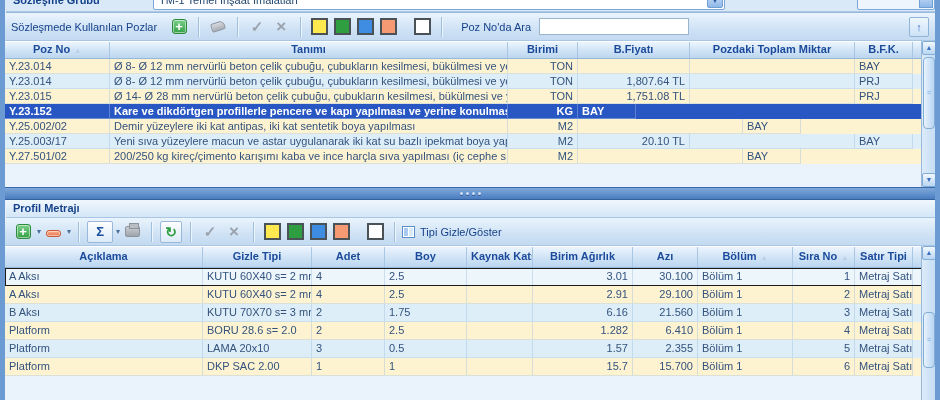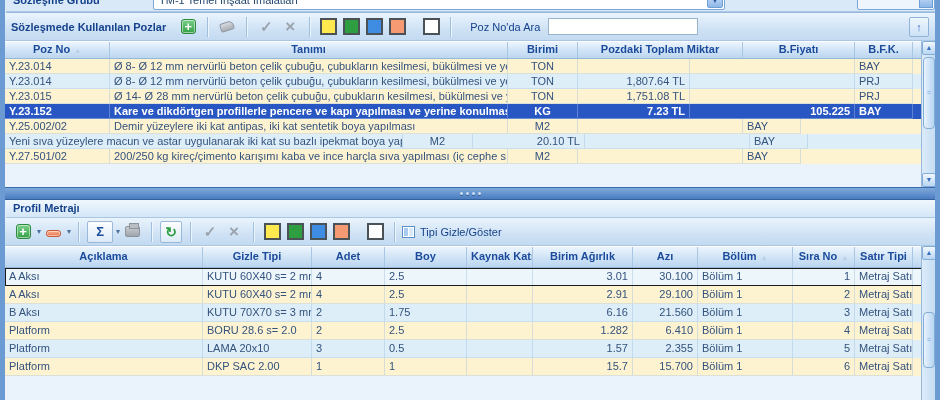--- a/index.html
+++ b/index.html
@@ -22,21 +22,21 @@
   .top-stub { position:absolute; top:-10px; left:852px; width:78px; height:20px; background:#eef5fd;
               border:1px solid #7aa6d8; border-radius:2px; }
   .top-stub-btn { position:absolute; right:1px; top:1px; width:14px; height:16px;
                   background:linear-gradient(#cfe3f8,#8fb8e8); border:1px solid #6f9fd4; }
   .topbar-sep { height:2px; background:linear-gradient(#b7cfe8,#8fb2d8); }
 
   
   .toolbar { position:relative; display:flex; align-items:center; height:28px; padding:0 6px;
              background:linear-gradient(#eaf4fd,#cfe2f5 60%,#c3daf1);
              border-bottom:1px solid #a9c6e2; }
-  .tb-title { font-weight:bold; color:#15428b; margin-right:10px; white-space:nowrap; }
+  .tb-title { font-weight:normal; color:#15428b; margin-right:10px; white-space:nowrap; }
   .tb-sep { width:1px; height:20px; background:#9fbfdd; margin:0 7px; box-shadow:1px 0 0 #eef6fd; }
   .tb-btn { display:flex; align-items:center; justify-content:center; width:22px; height:22px;
             border-radius:2px; margin:0 1px; }
   .icon-plus { width:15px; height:15px; background:linear-gradient(#7cd08a,#34a046); border:1px solid #2c8a3c;
                border-radius:3px; color:#fff; font-weight:bold; font-size:13px; line-height:13px; text-align:center;
                box-shadow:inset 0 0 0 1px rgba(255,255,255,.5); }
   .icon-minus { width:15px; height:7px; margin-top:4px; background:linear-gradient(#f8b090,#e8744c); border:1px solid #c85a34;
                 border-radius:3px; box-shadow:inset 0 0 0 1px rgba(255,255,255,.5); }
   .caret { color:#4a6f9c; font-size:8px; margin-left:2px; }
   .icon-eraser { width:14px; height:9px; background:linear-gradient(#d8dade,#a9adb4); border:1px solid #8e949c;
@@ -80,21 +80,21 @@
   .grid2 .row { height:18px; line-height:17px; }
   .cell { padding:0 4px; overflow:hidden; white-space:nowrap; color:#33527e; border-right:1px solid rgba(165,195,222,.45); }
   .row .cell { border-bottom:1px solid rgba(180,205,228,.45); }
   .cream { background:#fdf3d1; }
   .blue  { background:#ddeef8; }
   .sel   { background:#2857c4; }
   .sel .cell { color:#fff; font-weight:bold; border-right-color:rgba(255,255,255,.25); }
   .focused { background:#edf6fb; outline:1.5px solid #1a1a1a; outline-offset:-1.5px; }
   .num { text-align:right; }
   
-  .t1c1{width:105px}.t1c2{width:398px}.t1c3{width:70px;text-align:center}.t1c4{width:112px}.t1c5{width:165px}.t1c6{width:58px}
+  .t1c1{width:105px}.t1c2{width:398px}.t1c3{width:70px;text-align:right}.t1c4{width:112px}.t1c5{width:165px}.t1c6{width:58px}
   
   .t2c1{width:198px}.t2c2{width:109px}.t2c3{width:73px}.t2c4{width:82px}.t2c5{width:66px}
   .t2c6{width:100px}.t2c7{width:65px}.t2c8{width:95px}.t2c9{width:62px}.t2c10{width:58px}
 
   
   .vscroll { position:absolute; right:0; top:0; bottom:0; width:14px;
              background:linear-gradient(90deg,#dcebfa,#c6ddf3); border-left:1px solid #9ab9da; }
   .sbtn { position:absolute; left:0; width:14px; height:14px;
           background:linear-gradient(#f2f8fe,#b9d6f2); border:1px solid #84add6; border-radius:2px;
           color:#3a6fc0; font-size:7px; text-align:center; line-height:12px; }
@@ -153,22 +153,22 @@
     <span class="tb-label">Poz No'da Ara</span>
     <input class="search-input" value="" style="">
     <span class="up-btn">↑</span>
   </div>
 
   <div class="grid grid1">
     <div class="hdr">
       <div class="cell t1c1"><span>Poz No</span><span class="sort">▲</span></div>
       <div class="cell t1c2">Tanımı</div>
       <div class="cell t1c3">Birimi</div>
+      <div class="cell t1c4">B.Fiyatı</div>
       <div class="cell t1c5">Pozdaki Toplam Miktar</div>
-      <div class="cell t1c4">B.Fiyatı</div>
       <div class="cell t1c6">B.F.K.</div>
     </div>
     <div class="row cream">
       <div class="cell t1c1">Y.23.014</div>
       <div class="cell t1c2">Ø 8- Ø 12 mm nervürlü beton çelik çubuğu, çubukların kesilmesi, bükülmesi ve yerin</div>
       <div class="cell t1c3">TON</div>
       <div class="cell t1c4 num"></div>
       <div class="cell t1c5 num"></div>
       <div class="cell t1c6">BAY</div>
     </div>
@@ -185,32 +185,31 @@
       <div class="cell t1c2">Ø 14- Ø 28 mm nervürlü beton çelik çubuğu, çubukların kesilmesi, bükülmesi ve yeri</div>
       <div class="cell t1c3">TON</div>
       <div class="cell t1c4 num">1,751.08 TL</div>
       <div class="cell t1c5 num"></div>
       <div class="cell t1c6">PRJ</div>
     </div>
     <div class="row sel">
       <div class="cell t1c1">Y.23.152</div>
       <div class="cell t1c2">Kare ve dikdörtgen profillerle pencere ve kapı yapılması ve yerine konulması</div>
       <div class="cell t1c3">KG</div>
-      <div class="cell t1c4 num">7.23 TL</div>
-      <div class="cell t1c5 num">105.225</div>
       <div class="cell t1c6">BAY</div>
     </div>
     <div class="row cream">
       <div class="cell t1c1">Y.25.002/02</div>
       <div class="cell t1c2">Demir yüzeylere iki kat antipas, iki kat sentetik boya yapılması</div>
       <div class="cell t1c3">M2</div>
       <div class="cell t1c5 num"></div>
       <div class="cell t1c6">BAY</div>
     </div>
     <div class="row blue">
+      <div class="cell t1c1">Y.25.003/17</div>
       <div class="cell t1c2">Yeni sıva yüzeylere macun ve astar uygulanarak iki kat su bazlı ipekmat boya yapılma</div>
       <div class="cell t1c3">M2</div>
       <div class="cell t1c4 num">20.10 TL</div>
       <div class="cell t1c5 num"></div>
       <div class="cell t1c6">BAY</div>
     </div>
     <div class="row cream">
       <div class="cell t1c1">Y.27.501/02</div>
       <div class="cell t1c2">200/250 kg kireç/çimento karışımı kaba ve ince harçla sıva yapılması (iç cephe sıvası)</div>
       <div class="cell t1c3">M2</div>

